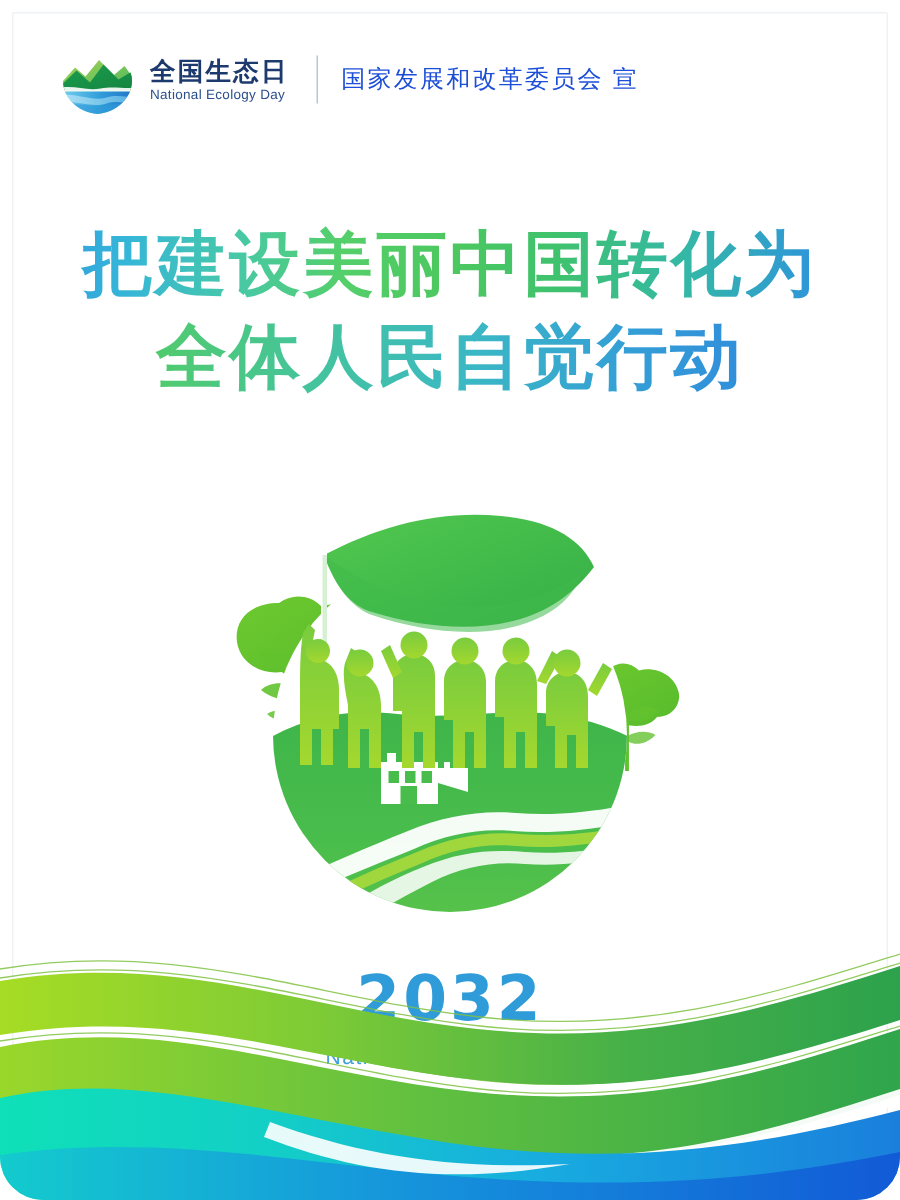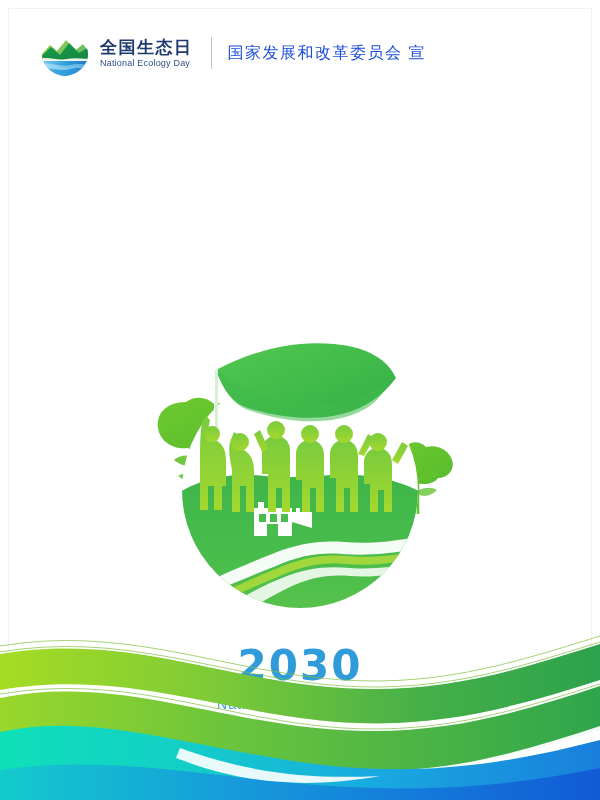--- a/index.html
+++ b/index.html
@@ -6,20 +6,21 @@
   body{
     width:600px;height:800px;
     font-family:"Liberation Sans","DejaVu Sans",sans-serif;
     overflow:hidden;position:relative;
   }
   .poster{
     position:absolute;inset:0;
     width:600px;height:800px;
     background:#ffffff;
     overflow:hidden;
+    border-radius:29px;
   }
   .frame{
     position:absolute;left:8px;top:8px;right:8px;bottom:8px;
     border:1px solid #eef2f4;
     pointer-events:none;
   }
 
   
   .header{
     position:absolute;left:40px;top:28px;
@@ -158,20 +159,24 @@
     <div class="logo-text">
       <div class="logo-cn">全国生态日</div>
       <div class="logo-en">National Ecology Day</div>
     </div>
 
     <div class="divider-v"></div>
 
     <div class="org">国家发展和改革委员会 宣</div>
   </div>
 
+  <div class="headline">
+    <div class="hl hl1">把建设美丽中国转化为</div>
+    <div class="hl hl2">全体人民自觉行动</div>
+  </div>
 
   <div class="art">
     <svg viewBox="0 0 340 290">
       <defs>
         <linearGradient id="hillG" x1="0" y1="0" x2="0" y2="1">
           <stop offset="0%" stop-color="#3fb54a"></stop>
           <stop offset="55%" stop-color="#49bd4c"></stop>
           <stop offset="100%" stop-color="#5cc44a"></stop>
         </linearGradient>
         <linearGradient id="flagG" x1="0" y1="0" x2="1" y2="1">
@@ -304,21 +309,21 @@
 
         <path d="M234 132 C234 124 240 118 248 118 C256 118 262 124 262 134
                  L262 182 L254 182 L254 160 L248 160 L248 182 L240 182 L240 154
                  L234 154 Z"></path>
         <circle cx="248" cy="112" r="9"></circle>
         <path d="M262 130 L272 112 L278 116 L268 134 Z"></path>
       </g>
     </svg>
   </div>
 
-  <div class="year">2030</div>
+  <div class="year">2032</div>
   <div class="tagline">National   Ecology   Day</div>
 
   <div class="waves">
     <svg viewBox="0 0 600 180" preserveAspectRatio="none">
       <defs>
         <linearGradient id="wGreenA" x1="0" y1="0" x2="1" y2="0">
           <stop offset="0%" stop-color="#a6dc24"></stop>
           <stop offset="35%" stop-color="#7ecb36"></stop>
           <stop offset="70%" stop-color="#46b048"></stop>
           <stop offset="100%" stop-color="#2da24c"></stop>

